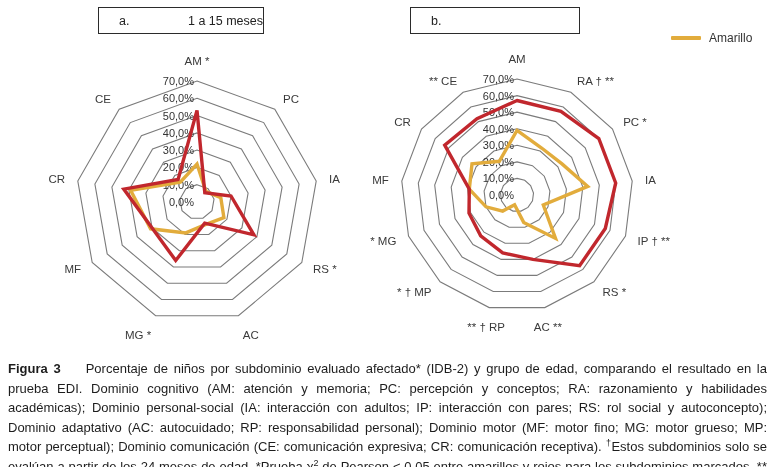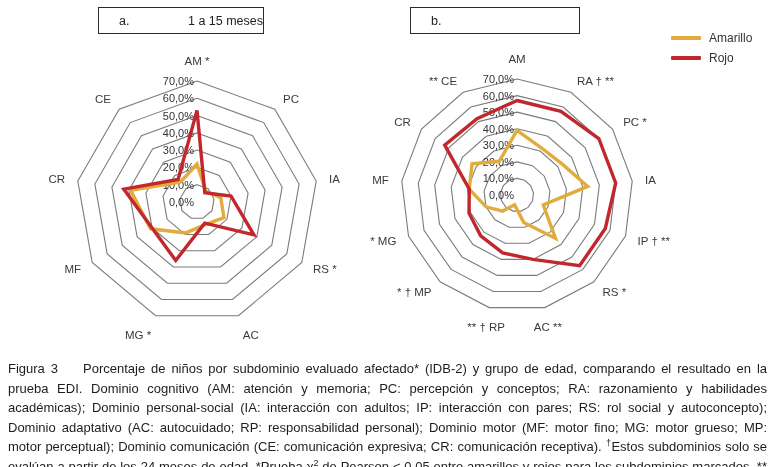--- a/index.html
+++ b/index.html
@@ -8,43 +8,39 @@
   .panel-letter{position:absolute;left:20px;top:50%;transform:translateY(-50%);font-size:12.5px;color:#222;}
   .panel-title{position:absolute;left:0;right:0;top:50%;transform:translateY(-50%);text-align:right;font-size:12.5px;color:#222;}
   #panel-a{left:98px;width:164px;}
   #panel-b{left:410px;width:168px;}
   .legend{position:absolute;left:671px;top:28px;}
   .legend-row{display:flex;align-items:center;height:20px;}
   .legend-swatch{width:30px;height:3.5px;margin-right:8px;border-radius:1px;}
   .legend-label{font-size:12px;color:#333;}
   #chart-svg{position:absolute;left:0;top:0;}
   .caption{position:absolute;left:8px;top:346px;width:759px;font-size:13px;line-height:19.5px;text-align:justify;color:#1d1d1d;}
-  .seg-b{font-weight:normal;margin-right:25px;}
+  .seg-b{font-weight:bold;margin-right:25px;}
   .seg-sup{vertical-align:super;font-size:9px;line-height:0;}
   .seg-i{font-style:italic;}
 </style>
 </head>
 <body>
 
 <div class="panel-box" id="panel-a">
   <span class="panel-letter">a.</span>
   <span class="panel-title">1 a 15 meses</span>
 </div>
 <div class="panel-box" id="panel-b">
   <span class="panel-letter">b.</span>
 </div>
 
 <div class="legend">
   <div class="legend-row">
     <span class="legend-swatch" id="sw-amarillo" style="background: rgb(226, 172, 60);"></span>
     <span class="legend-label">Amarillo</span>
-  </div>
-  <div class="legend-row">
-    <span class="legend-swatch" id="sw-rojo" style="background: rgb(193, 39, 45);"></span>
-    <span class="legend-label">Rojo</span>
   </div>
 </div>
 
 <svg id="chart-svg" width="775" height="345" viewBox="0 0 775 345">
     <polygon points="197.0,184.7 208.1,188.8 214.0,199.0 212.0,210.6 202.9,218.2 191.1,218.2 182.0,210.6 180.0,199.0 185.9,188.8" fill="none" stroke="#7b7b7b" stroke-width="1.1"></polygon>
     <polygon points="197.0,167.4 219.2,175.5 231.0,196.0 226.9,219.3 208.8,234.5 185.2,234.5 167.1,219.3 163.0,196.0 174.8,175.5" fill="none" stroke="#7b7b7b" stroke-width="1.1"></polygon>
     <polygon points="197.0,150.1 230.3,162.3 248.1,193.0 241.9,227.9 214.7,250.7 179.3,250.7 152.1,227.9 145.9,193.0 163.7,162.3" fill="none" stroke="#7b7b7b" stroke-width="1.1"></polygon>
     <polygon points="197.0,132.9 241.4,149.0 265.1,190.0 256.9,236.6 220.6,267.0 173.4,267.0 137.1,236.6 128.9,190.0 152.6,149.0" fill="none" stroke="#7b7b7b" stroke-width="1.1"></polygon>
     <polygon points="197.0,115.6 252.6,135.8 282.1,187.0 271.8,245.2 226.6,283.2 167.4,283.2 122.2,245.2 111.9,187.0 141.4,135.8" fill="none" stroke="#7b7b7b" stroke-width="1.1"></polygon>
     <polygon points="197.0,98.3 263.7,122.6 299.1,184.0 286.8,253.9 232.5,299.5 161.5,299.5 107.2,253.9 94.9,184.0 130.3,122.6" fill="none" stroke="#7b7b7b" stroke-width="1.1"></polygon>

